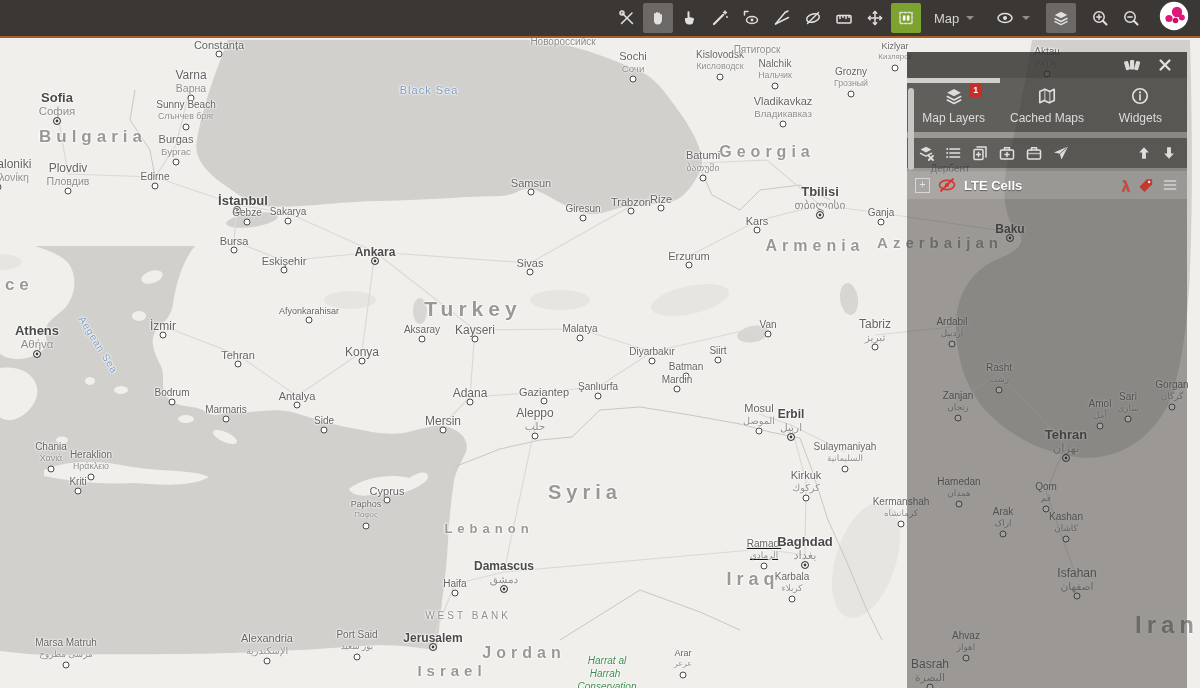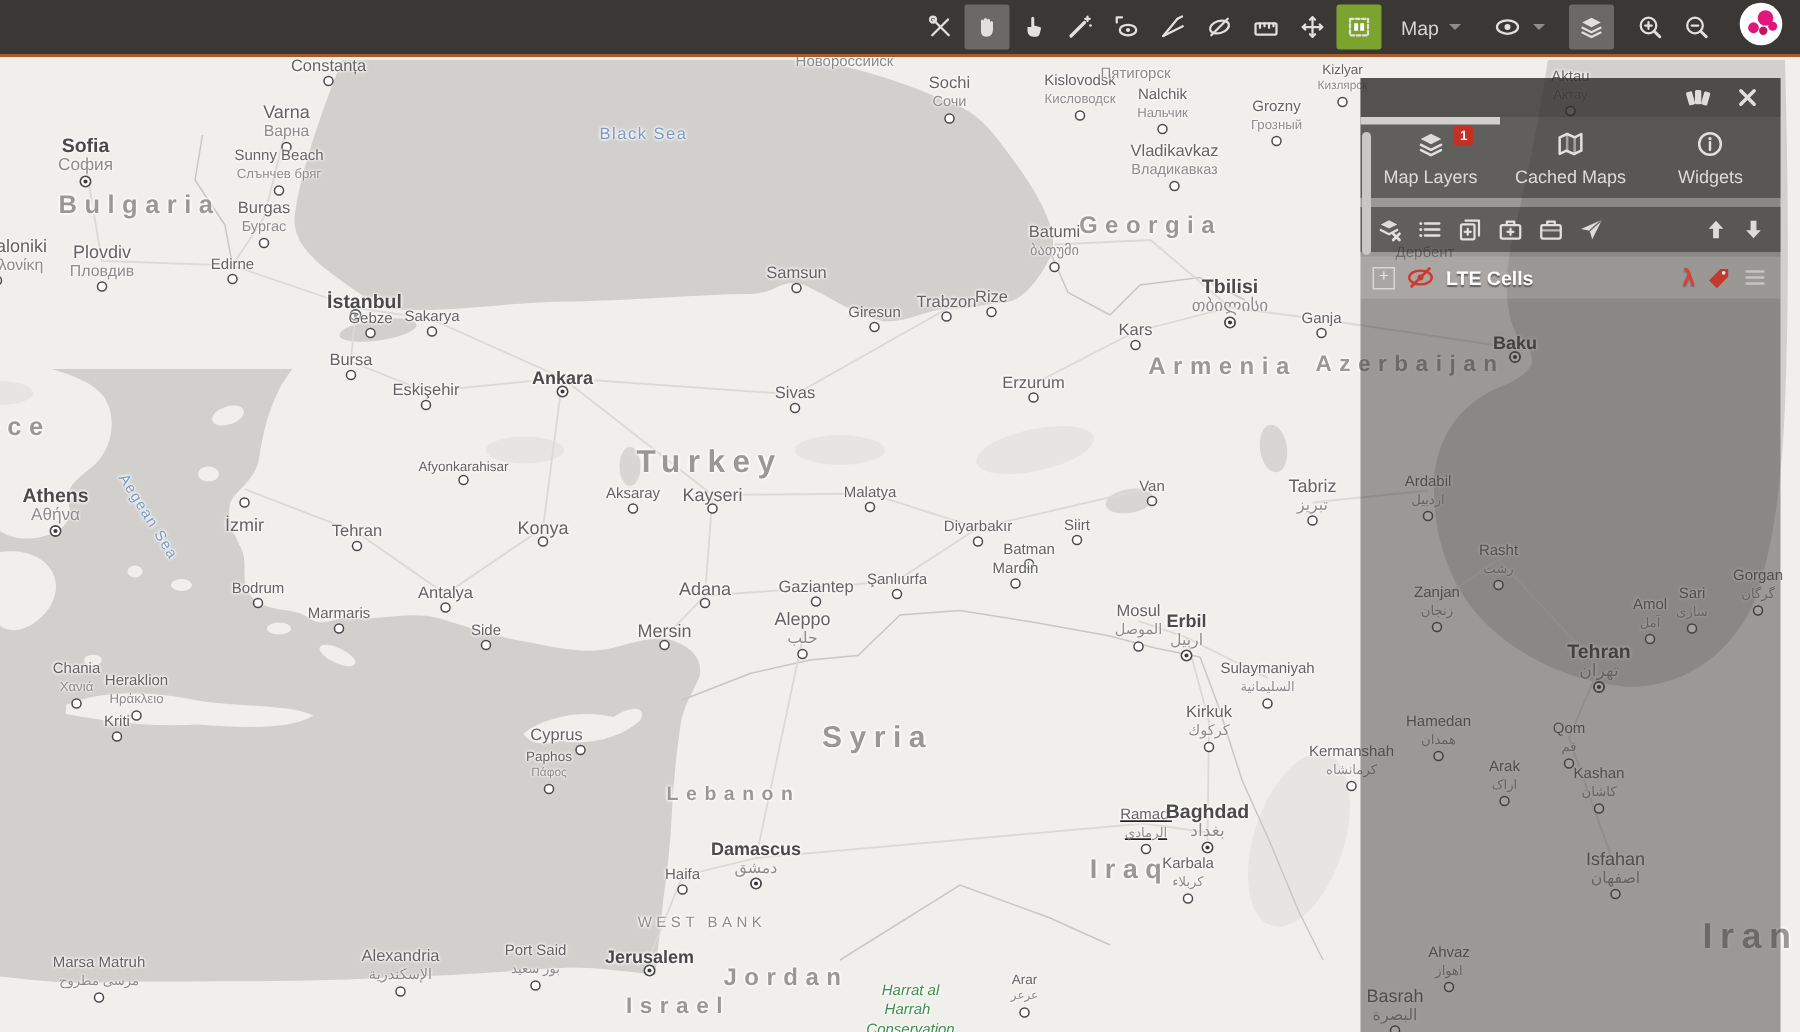--- a/index.html
+++ b/index.html
@@ -276,21 +276,21 @@
         </div>
         <span class="dot" style="left: 284px; top: 270px;"></span>
         <div class="lbl ca" style="left: 375px; top: 252px; font-size: 12px;">
           <span class="nm">Ankara</span>
         </div>
         <span class="dot cap" style="left: 375px; top: 261px;"></span>
         <div class="lbl ci" style="left: 309px; top: 311px; font-size: 9px;">
           <span class="nm">Afyonkarahisar</span>
         </div>
         <span class="dot" style="left: 309px; top: 320px;"></span>
-        <div class="lbl ci" style="left: 163px; top: 326px; font-size: 12px; margin-top: 24px;">
+        <div class="lbl ci" style="left: 163px; top: 326px; font-size: 12px;">
           <span class="nm">İzmir</span>
         </div>
         <span class="dot" style="left: 163px; top: 335px;"></span>
         <div class="lbl ci" style="left: 238px; top: 355px;">
           <span class="nm">Tehran</span>
         </div>
         <span class="dot" style="left: 238px; top: 364px;"></span>
         <div class="lbl ci" style="left: 172px; top: 393px; font-size: 10px;">
           <span class="nm">Bodrum</span>
         </div>
@@ -499,21 +499,21 @@
         </div>
         <span class="dot" style="left: 686px; top: 376px;"></span>
         <div class="lbl ci" style="left: 677px; top: 380px; font-size: 10px;">
           <span class="nm">Mardin</span>
         </div>
         <span class="dot" style="left: 677px; top: 389px;"></span>
         <div class="lbl ci" style="left: 718px; top: 351px; font-size: 10px;">
           <span class="nm">Siirt</span>
         </div>
         <span class="dot" style="left: 718px; top: 360px;"></span>
-        <div class="lbl ci" style="left: 371px; top: 491px;">
+        <div class="lbl ci" style="left: 387px; top: 491px;">
           <span class="nm">Cyprus</span>
         </div>
         <span class="dot" style="left: 387px; top: 500px;"></span>
         <div class="lbl ci" style="left: 366px; top: 509px; font-size: 9px;">
           <span class="nm">Paphos</span>
           <span class="nat">Πάφος</span>
         </div>
         <span class="dot" style="left: 366px; top: 526px;"></span>
         <div class="lbl ca" style="left: 504px; top: 572px; font-size: 12px;">
           <span class="nm">Damascus</span>

